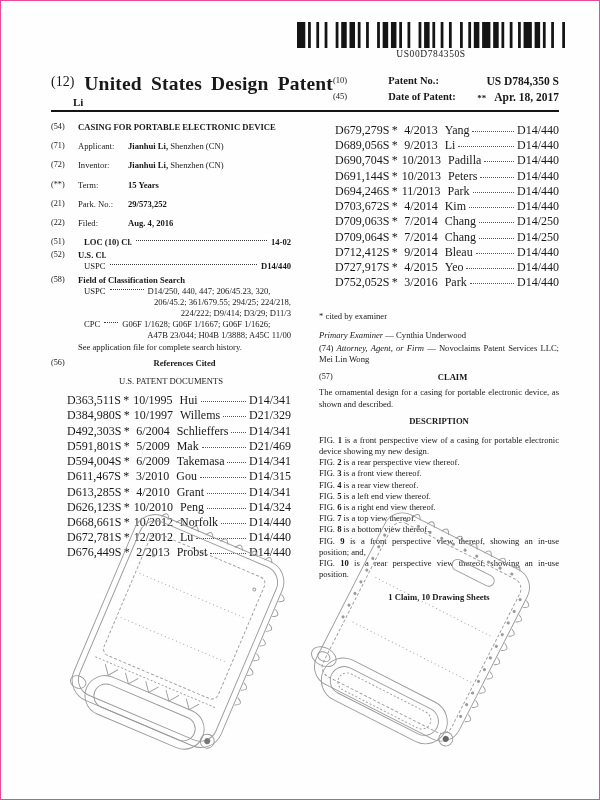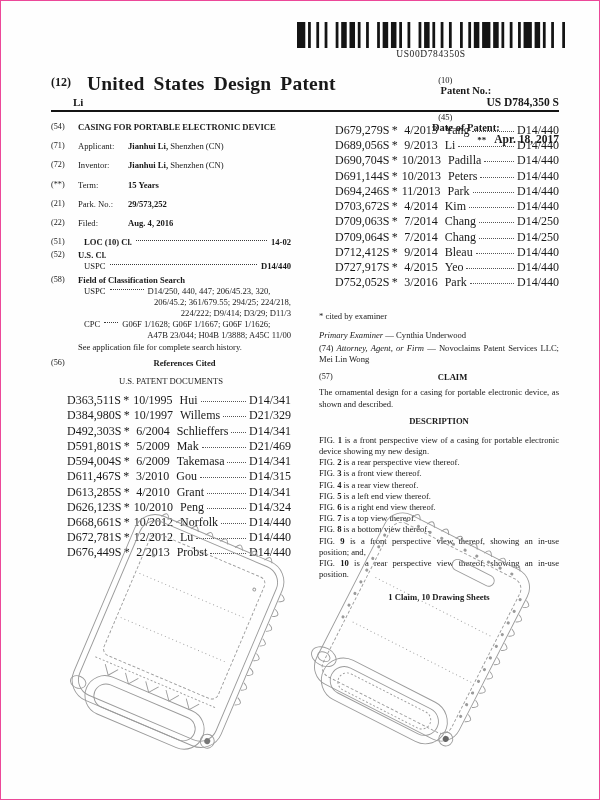--- a/index.html
+++ b/index.html
@@ -9,25 +9,25 @@
     font-family:"Liberation Serif","DejaVu Serif",serif;color:#191919;
     overflow:hidden;
   }
   
   .barcode{position:absolute;top:21px;left:296px;width:268px;text-align:center;}
   .barcode svg{display:block;width:268px;height:26px;}
   .barcode-text{font-size:9.5px;letter-spacing:.6px;margin-top:1px;}
   
   .hdr{position:absolute;left:50px;top:72px;width:508px;display:flex;justify-content:space-between;}
   .hdr-left{max-width:300px;}
-  .hdr-code{font-size:12px;position:relative;top:-4px;margin-right:16px;font-weight:bold;}
+  .hdr-code{font-size:14px;position:relative;top:-4px;margin-right:10px;}
   .hdr-title{font-size:19.5px;font-weight:bold;letter-spacing:.2px;word-spacing:4px;white-space:nowrap;}
   .hdr-name{font-weight:bold;font-size:11px;margin-left:22px;margin-top:1px;}
   .hdr-right{width:254px;font-size:10.5px;padding-top:2px;}
-  .hdr-row{display:flex;align-items:center;margin-bottom:4px;flex-direction:column;}
+  .hdr-row{display:flex;align-items:flex-start;margin-bottom:4px;}
   .hr-code{font-size:8.5px;margin-right:4px;}
   .hr-label{font-weight:bold;padding-left:37px;}
   .hr-val{margin-left:auto;font-weight:bold;font-size:11.5px;white-space:nowrap;}
   .hr-stars{font-size:9px;margin-right:8px;}
   .rule{position:absolute;left:50px;top:109px;width:508px;border-top:2.5px solid #141414;}
   
   .cols{position:absolute;left:50px;top:121px;width:508px;display:flex;gap:28px;}
   .col{width:247px;font-size:8.6px;line-height:1.3;}
   .item{display:grid;grid-template-columns:27px 1fr;margin-bottom:8px;}
   .code{font-size:8.2px;}

